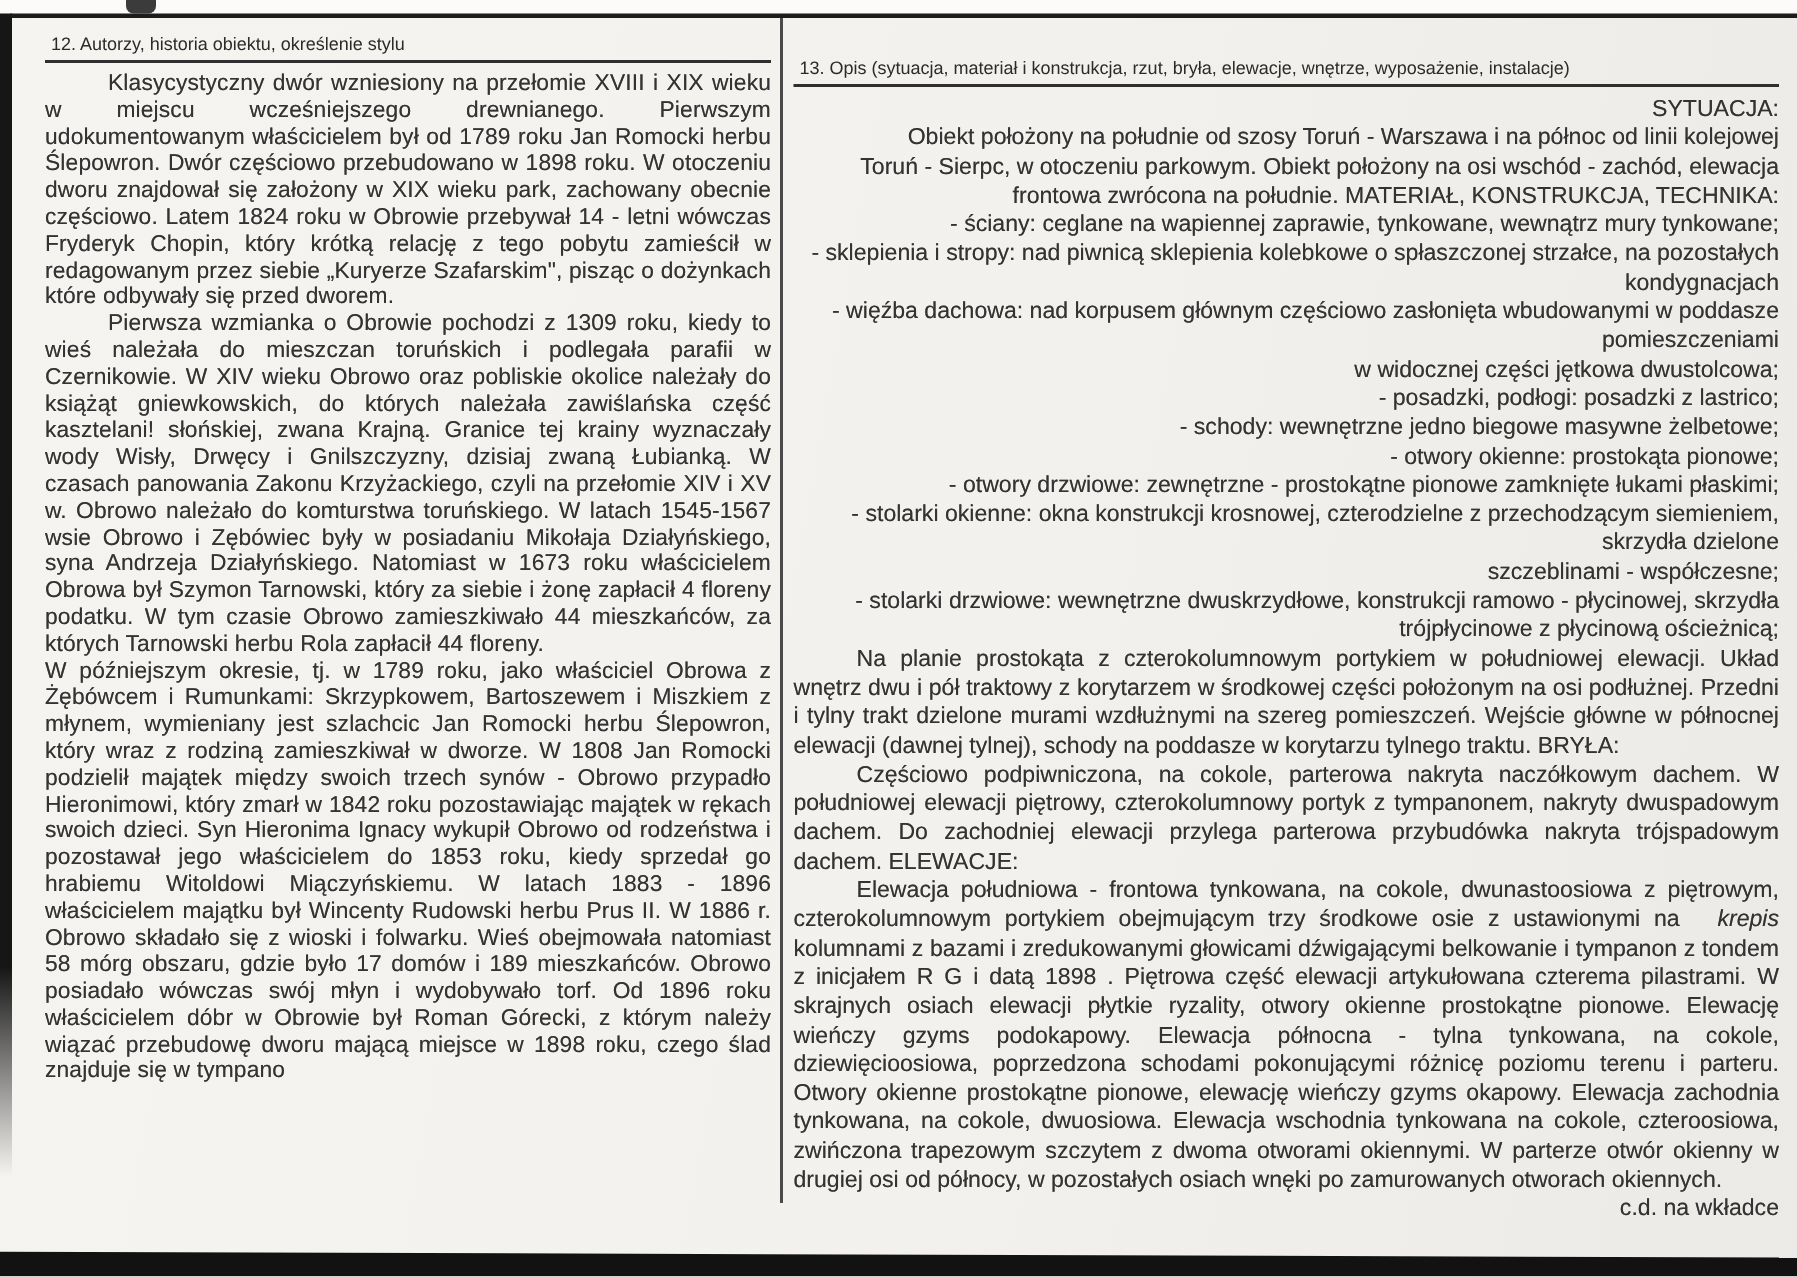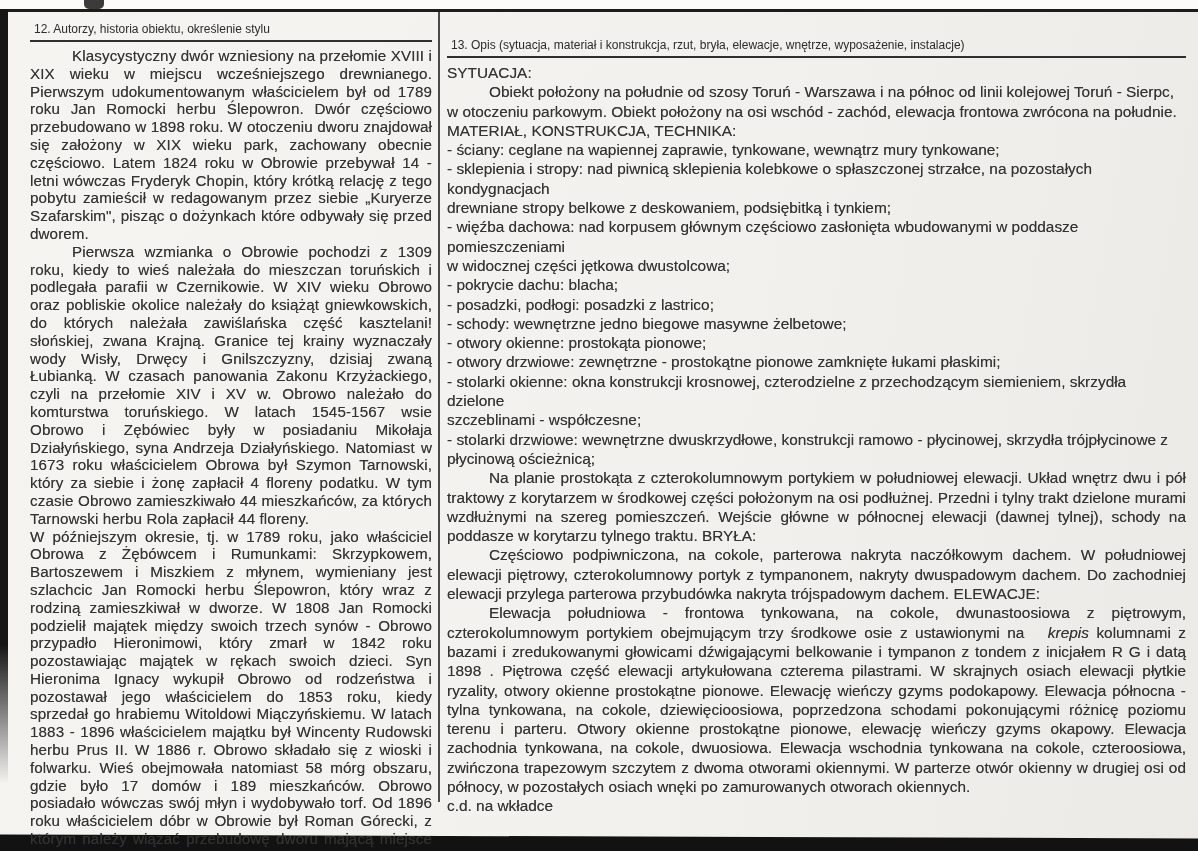--- a/index.html
+++ b/index.html
@@ -33,33 +33,33 @@
   .edge-bottom {
     position: absolute; left: 0; bottom: 0; width: 100%; height: 18px;
     background: #121212;
     clip-path: polygon(0 8%, 100% 30%, 100% 100%, 0 100%);
   }
   .columns {
     position: absolute; top: 12px; left: 8px; right: 0; bottom: 18px;
     display: flex;
   }
   .col { box-sizing: border-box; }
-  .col-left  { width: 430px; padding: 10px 6px 0 22px; }
+  .col-left  { width: 512px; padding: 10px 6px 0 22px; }
   .divider   { width: 2px; height: 790px; background: #4a4a4a; }
   .col-right { flex: 1; padding: 26px 12px 0 7px; }
   .col-header {
     font-size: 12px; color: #2b2b2b;
     padding: 0 0 4px 4px;
     border-bottom: 2px solid #2f2f2f;
     white-space: nowrap; overflow: hidden;
   }
   .col-body { padding-top: 5px; color: #333; text-shadow: 0 0 0.4px rgba(50,50,50,.6); }
   .col-left  .col-body { font-size: 15.2px; line-height: 17.8px; letter-spacing: .1px; }
   .col-right .col-body { font-size: 15.4px; line-height: 19.3px; }
-  .para { margin: 0; }
+  .para { margin: 0; text-align: right; }
   .indent { text-indent: 42px; }
   .justify { text-align: justify; }
   em { font-style: italic; margin-left: 16px; }
 </style>
 </head>
 <body>
 
 <div class="scan">
   <div class="edge-top-white"></div>
   <div class="line-top"></div>
@@ -79,24 +79,22 @@
 
     <div class="divider"></div>
 
     <div class="col col-right">
       <div class="col-header">13. Opis (sytuacja, materiał i konstrukcja, rzut, bryła, elewacje, wnętrze, wyposażenie, instalacje)</div>
       <div class="col-body">
           <p class="para">SYTUACJA:</p>
           <p class="para indent">Obiekt położony na południe od szosy Toruń - Warszawa i na północ od linii kolejowej Toruń - Sierpc, w otoczeniu parkowym. Obiekt położony na osi wschód - zachód, elewacja frontowa zwrócona na południe. MATERIAŁ, KONSTRUKCJA, TECHNIKA:</p>
           <p class="para">- ściany: ceglane na wapiennej zaprawie, tynkowane, wewnątrz mury tynkowane;</p>
           <p class="para">- sklepienia i stropy: nad piwnicą sklepienia kolebkowe o spłaszczonej strzałce, na pozostałych kondygnacjach</p>
-          <p class="para">drewniane stropy belkowe z deskowaniem, podsiębitką i tynkiem;</p>
           <p class="para">- więźba dachowa: nad korpusem głównym częściowo zasłonięta wbudowanymi w poddasze pomieszczeniami</p>
           <p class="para">w widocznej części jętkowa dwustolcowa;</p>
-          <p class="para">- pokrycie dachu: blacha;</p>
           <p class="para">- posadzki, podłogi: posadzki z lastrico;</p>
           <p class="para">- schody: wewnętrzne jedno biegowe masywne żelbetowe;</p>
           <p class="para">- otwory okienne: prostokąta pionowe;</p>
           <p class="para">- otwory drzwiowe: zewnętrzne - prostokątne pionowe zamknięte łukami płaskimi;</p>
           <p class="para">- stolarki okienne: okna konstrukcji krosnowej, czterodzielne z przechodzącym siemieniem, skrzydła dzielone</p>
           <p class="para">szczeblinami - współczesne;</p>
           <p class="para">- stolarki drzwiowe: wewnętrzne dwuskrzydłowe, konstrukcji ramowo - płycinowej, skrzydła trójpłycinowe z płycinową ościeżnicą;</p>
           <p class="para indent justify">Na planie prostokąta z czterokolumnowym portykiem w południowej elewacji. Układ wnętrz dwu i pół traktowy z korytarzem w środkowej części położonym na osi podłużnej. Przedni i tylny trakt dzielone murami wzdłużnymi na szereg pomieszczeń. Wejście główne w północnej elewacji (dawnej tylnej), schody na poddasze w korytarzu tylnego traktu. BRYŁA:</p>
           <p class="para indent justify">Częściowo podpiwniczona, na cokole, parterowa nakryta naczółkowym dachem. W południowej elewacji piętrowy, czterokolumnowy portyk z tympanonem, nakryty dwuspadowym dachem. Do zachodniej elewacji przylega parterowa przybudówka nakryta trójspadowym dachem. ELEWACJE:</p>
           <p class="para indent justify">Elewacja południowa - frontowa tynkowana, na cokole, dwunastoosiowa z piętrowym, czterokolumnowym portykiem obejmującym trzy środkowe osie z ustawionymi na <em>krepis</em> kolumnami z bazami i zredukowanymi głowicami dźwigającymi belkowanie i tympanon z tondem z inicjałem R G i datą 1898 . Piętrowa część elewacji artykułowana czterema pilastrami. W skrajnych osiach elewacji płytkie ryzality, otwory okienne prostokątne pionowe. Elewację wieńczy gzyms podokapowy. Elewacja północna - tylna tynkowana, na cokole, dziewięcioosiowa, poprzedzona schodami pokonującymi różnicę poziomu terenu i parteru. Otwory okienne prostokątne pionowe, elewację wieńczy gzyms okapowy. Elewacja zachodnia tynkowana, na cokole, dwuosiowa. Elewacja wschodnia tynkowana na cokole, czteroosiowa, zwińczona trapezowym szczytem z dwoma otworami okiennymi. W parterze otwór okienny w drugiej osi od północy, w pozostałych osiach wnęki po zamurowanych otworach okiennych.</p>

